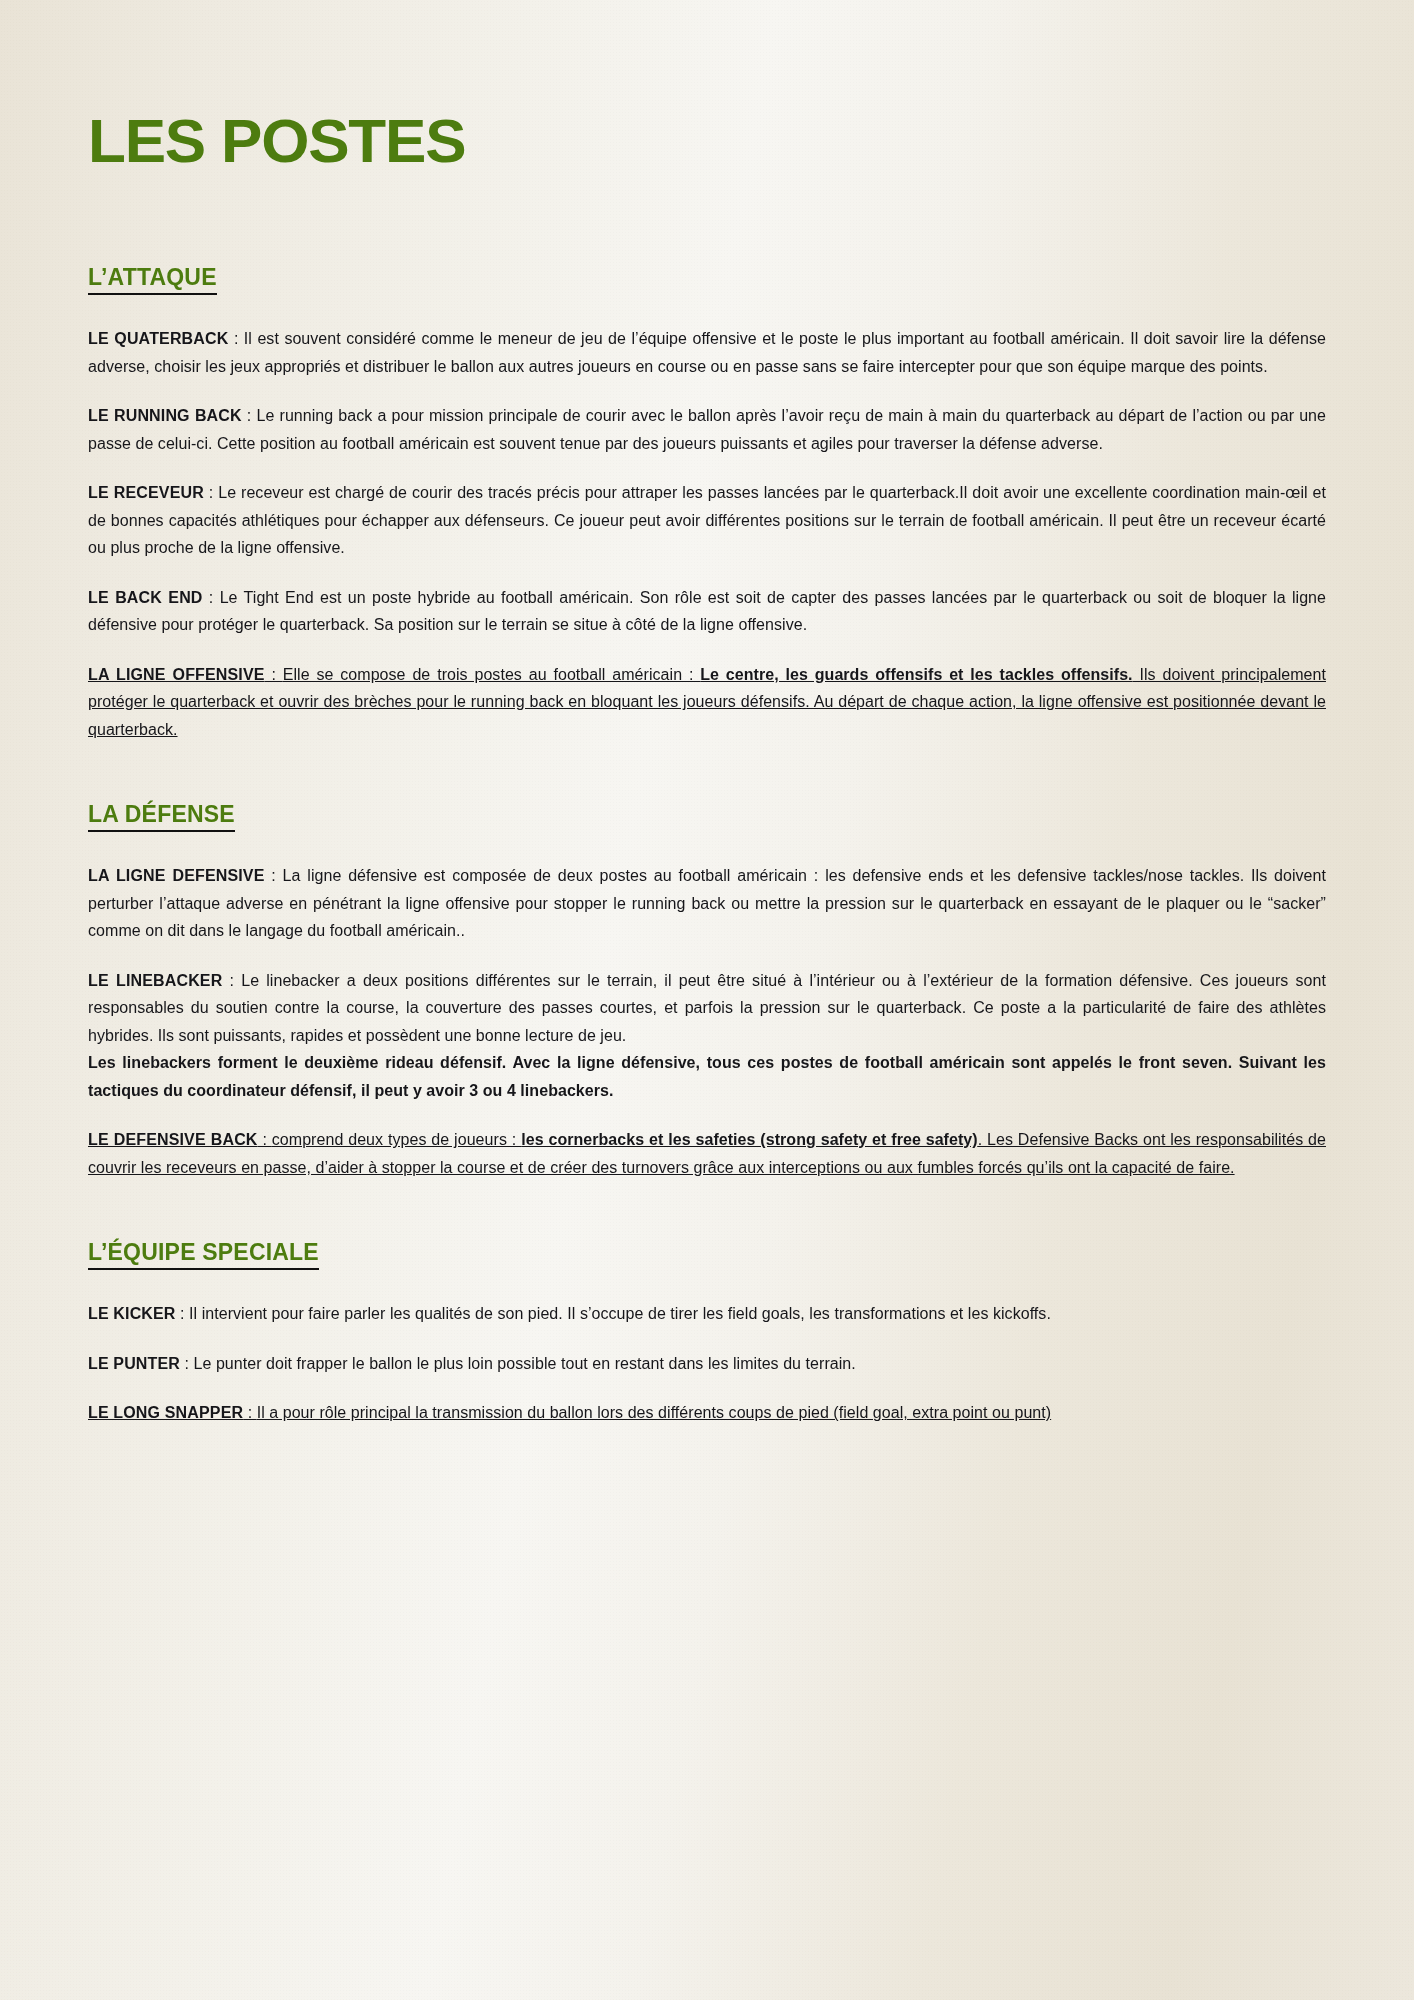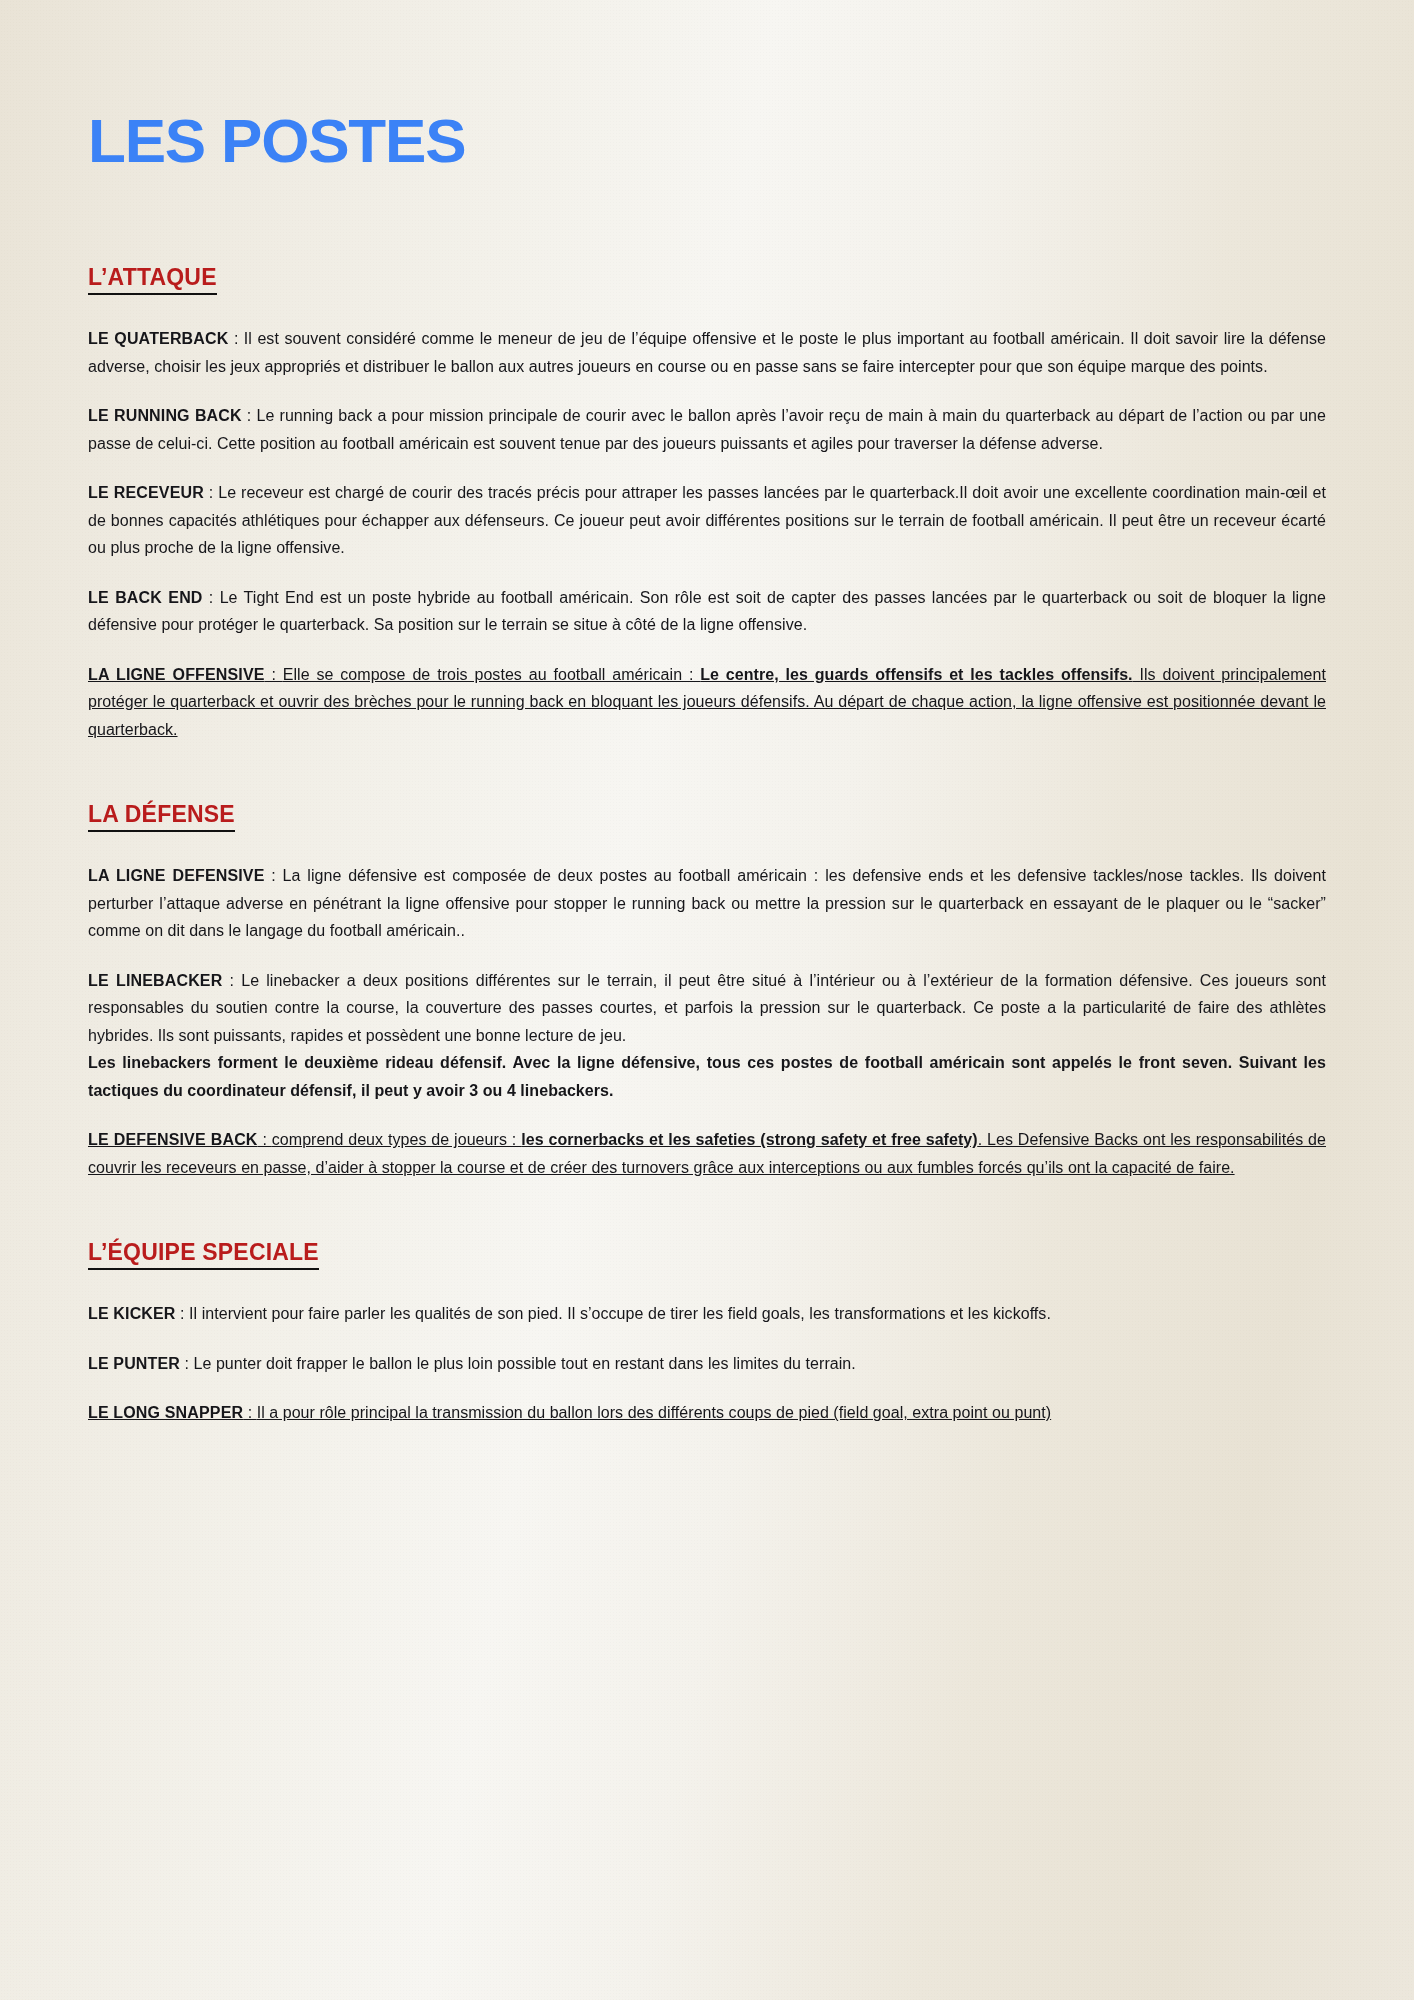--- a/index.html
+++ b/index.html
@@ -47,28 +47,28 @@
     width: 1414px;
   }
 
   .doc-title {
     font-size: 62px;
     font-weight: 700;
     letter-spacing: -1.2px;
     line-height: 1.0;
     margin: 0;
     padding-top: 110px;
-    color: #3b82f6;
+    color: #4d7c0f;
   }
 
   .section-heading {
     font-size: 23px;
     font-weight: 700;
     letter-spacing: 0.2px;
-    color: #b91c1c;
+    color: #4d7c0f;
     display: inline-block;
     border-bottom: 2.5px solid #111111;
     padding-bottom: 2px;
     margin: 0;
   }
 
   .section {
     margin: 0;
   }
   .section-attaque   { margin-top: 92px; }

